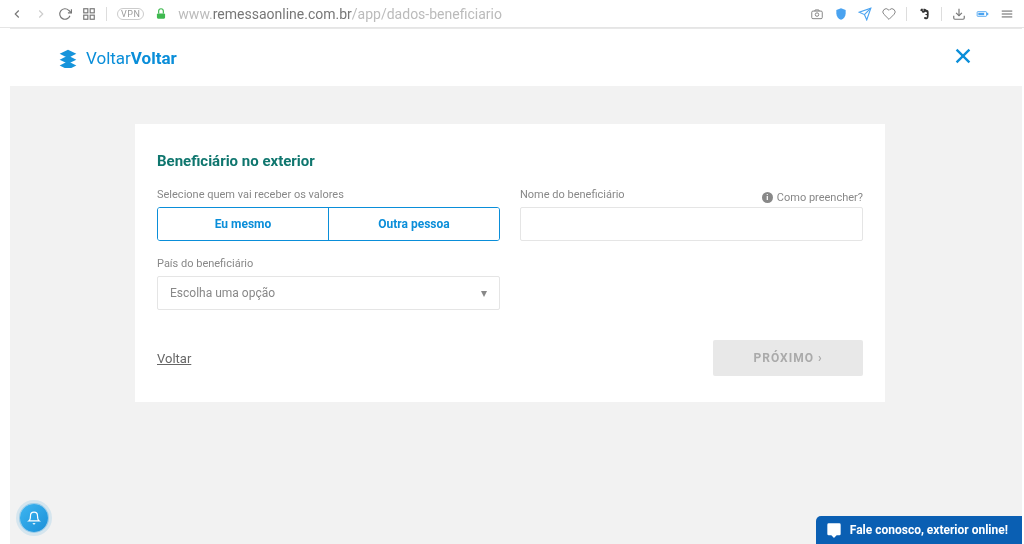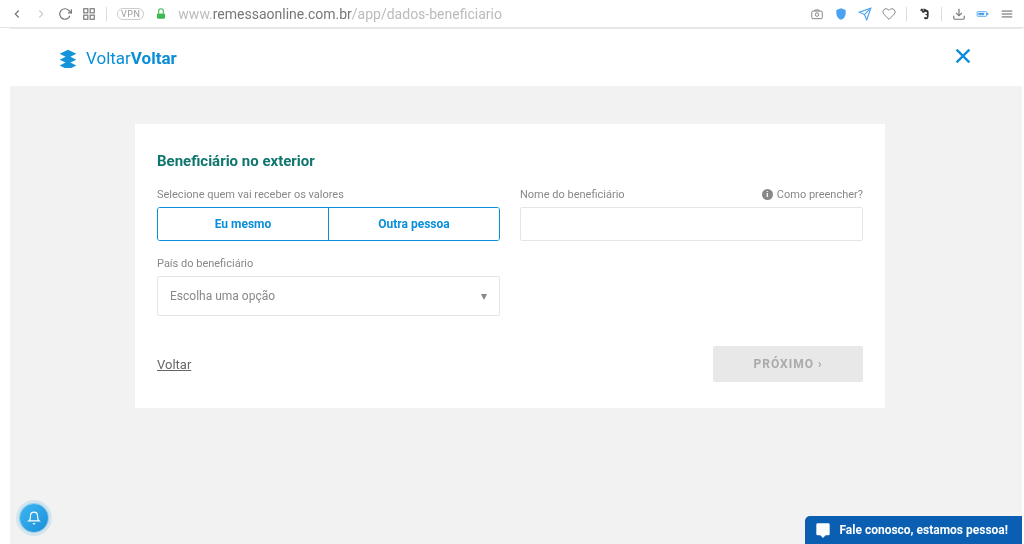--- a/index.html
+++ b/index.html
@@ -21,28 +21,28 @@
     .logo-mark svg { width:20px; height:20px; display:block; }
     .logo-text { font-size:17px; font-weight:400; color:#0a8ed9; }
     .logo-text b { font-weight:700; }
     .close-x svg { width:22px; height:22px; stroke:#0a8ed9; }
 
     .card { position:absolute; top:95px; left:125px; width:750px; background:#fff; padding:28px 22px 26px 22px; }
     .card-title { color:#0f766e; font-weight:700; font-size:15px; margin-bottom:18px; }
     .row { display:flex; gap:20px; }
     .col { flex:1; min-width:0; }
     .field-label { font-size:11px; color:#888; margin-bottom:6px; }
-    .help-wrap { display:flex; align-items:flex-start; justify-content:space-between; }
+    .help-wrap { display:flex; align-items:center; justify-content:space-between; }
     .help-link { font-size:11px; color:#888; display:flex; align-items:center; gap:4px; }
     .seg { display:flex; border:1px solid #0a8ed9; border-radius:3px; overflow:hidden; height:34px;font-weight:bold; }
     .seg-btn { flex:1; display:flex; align-items:center; justify-content:center; font-size:12px; color:#0a8ed9; background:#fff; cursor:pointer; }
     .seg-btn + .seg-btn { border-left:1px solid #0a8ed9; }
     .text-input { width:100%; height:34px; border:1px solid #e5e5e5; border-radius:2px; padding:0 10px; font-size:12px; color:#333; }
     .field2 { margin-top:16px; }
-    .select-box { height:40px; border:1px solid #e5e5e5; border-radius:2px; display:flex; align-items:center; justify-content:space-between; padding:0 12px; font-size:12px; color:#888; cursor:pointer; }
+    .select-box { height:34px; border:1px solid #e5e5e5; border-radius:2px; display:flex; align-items:center; justify-content:space-between; padding:0 12px; font-size:12px; color:#888; cursor:pointer; }
     .row-actions { display:flex; align-items:center; justify-content:space-between; margin-top:30px;gap:48px; }
     .back-link { font-size:13px; color:#666; text-decoration:underline; cursor:pointer; }
     .next-btn { width:150px; height:36px; background:#e8e8e8; color:#aaa; font-weight:700; font-size:12px; letter-spacing:1px; display:flex; align-items:center; justify-content:center; border-radius:2px; cursor:pointer; }
 
     .notif-bubble { position:absolute; left:10px; bottom:12px; width:28px; height:28px; border-radius:50%; background:linear-gradient(135deg,#3eb6f1,#1a8fd8); display:flex; align-items:center; justify-content:center; box-shadow:0 0 0 1px rgba(10,142,217,.3),0 0 0 4px rgba(10,142,217,.12); }
     .notif-bubble svg { width:14px; height:14px; stroke:#fff; fill:none; }
 
     .chat-bar { position:absolute; right:0; bottom:0; height:28px; background:#0a5fb3; color:#fff; font-size:12px; font-weight:700; display:flex; align-items:center; gap:8px; padding:0 14px 0 10px; border-top-left-radius:5px; }
     .chat-bar svg { width:16px; height:16px; fill:#fff; }
   </style>
@@ -198,16 +198,16 @@
     <svg viewBox="0 0 24 24" stroke-width="2">
         <path d="M18 8a6 6 0 0 0-12 0c0 7-3 9-3 9h18s-3-2-3-9"></path>
         <path d="M13.73 21a2 2 0 0 1-3.46 0"></path>
       </svg>
   </div>
 
   <div class="chat-bar">
     <svg viewBox="0 0 24 24">
         <path d="M20 2H4a2 2 0 0 0-2 2v14a2 2 0 0 0 2 2h4l4 4 4-4h4a2 2 0 0 0 2-2V4a2 2 0 0 0-2-2z"></path>
       </svg>
-    <span>Fale conosco, estamos pessoa!</span>
+    <span>Fale conosco, exterior online!</span>
   </div>
 
 </div>
 
 </body></html>

